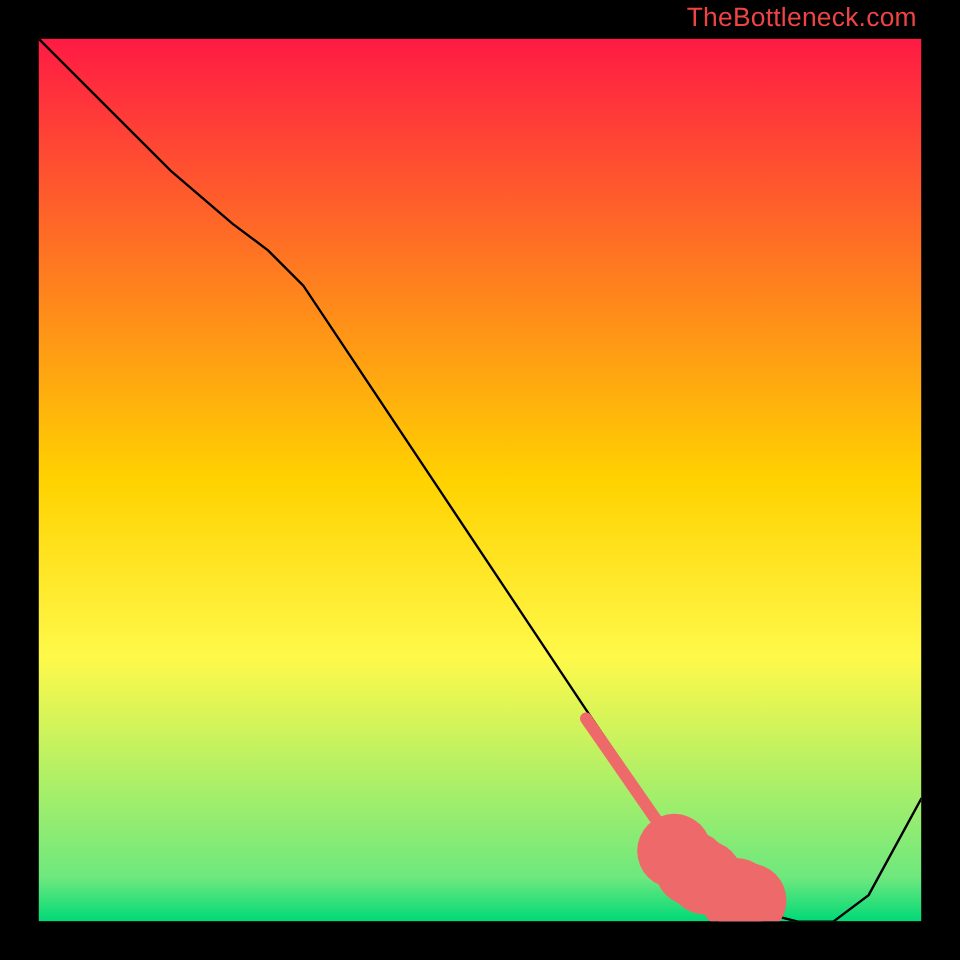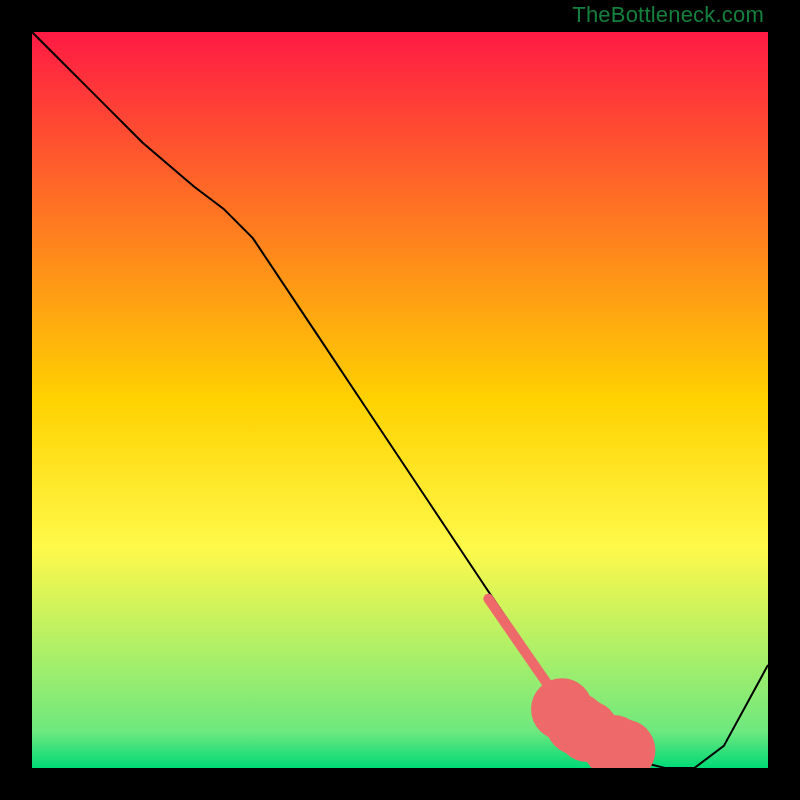--- a/index.html
+++ b/index.html
@@ -33,21 +33,21 @@
     width: 100%;
     height: 100%;
   }
   .watermark {
     position: absolute;
     top: 2px;
     right: 36px;
     font-family: Arial, Helvetica, sans-serif;
     font-size: 22px;
     font-weight: 500;
-    color: #15803d;
+    color: #ef4444;
     letter-spacing: 0.2px;
   }
   svg.curve {
     position: absolute;
     top: 0;
     left: 0;
     width: 100%;
     height: 100%;
   }
 </style>

